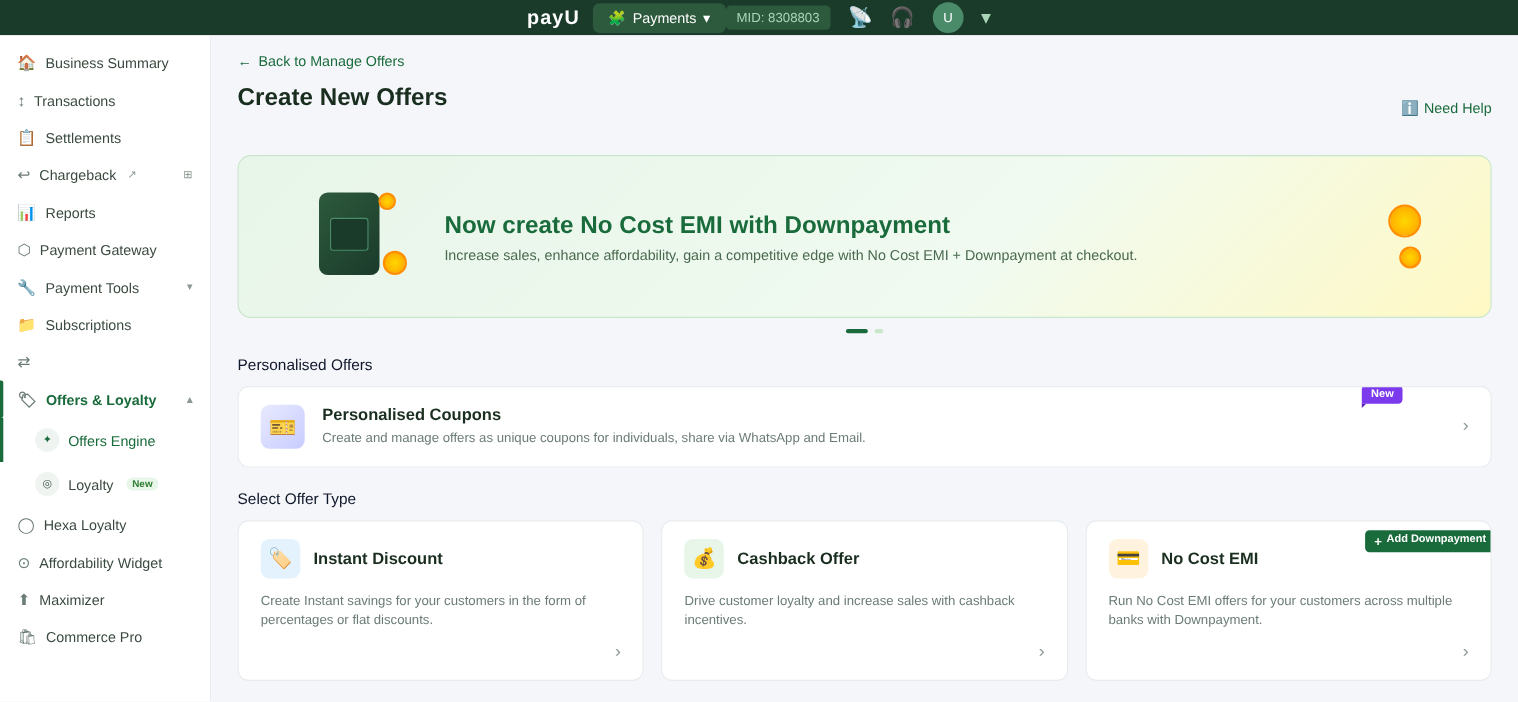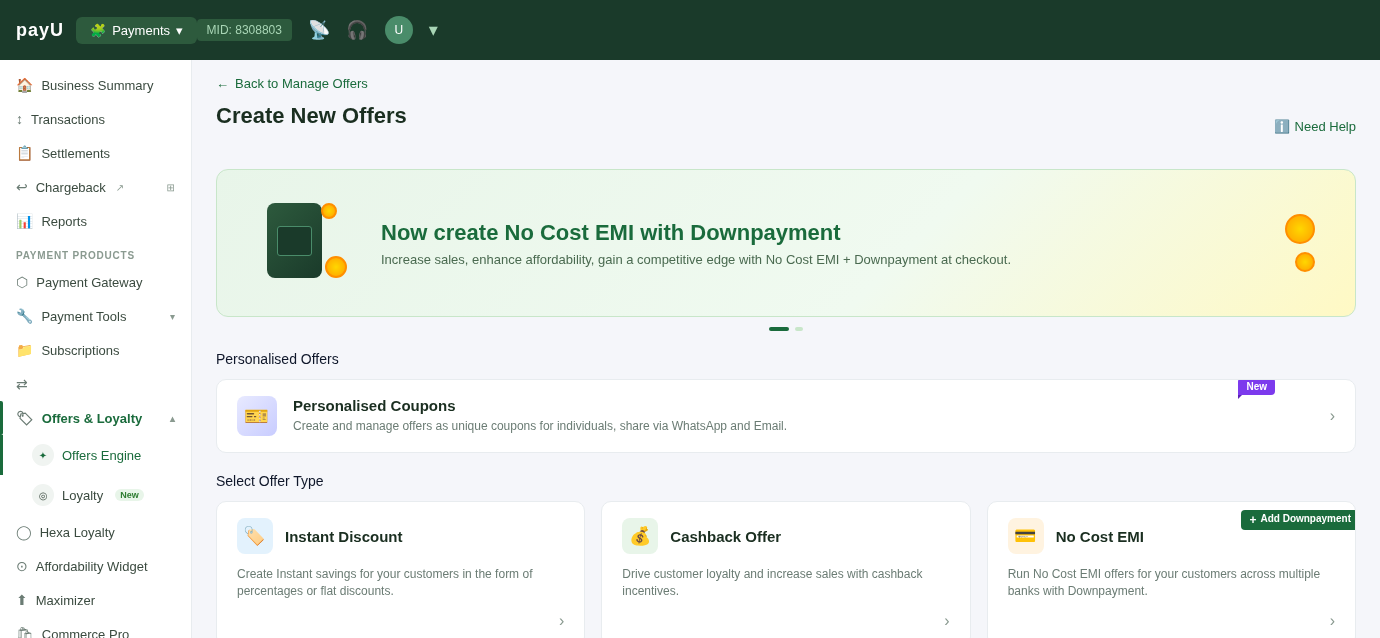--- a/index.html
+++ b/index.html
@@ -1,25 +1,25 @@
 <!DOCTYPE html>
 <html><head>
   <meta charset="utf-8">
   <style>
     * { box-sizing: border-box; margin: 0; padding: 0; }
     body { font-family: -apple-system, BlinkMacSystemFont, 'Segoe UI', sans-serif; background: #f5f6fa; display: flex; flex-direction: column; height: 638px; overflow: hidden; }
 
     
     .topnav {
       background: #1a3a2a;
-      height: 60px;
+      height: 32px;
       display: flex;
       align-items: center;
       padding: 0 16px;
-      justify-content: flex-start;
+      justify-content: center;
       flex-shrink: 0;
     }
     .topnav-left { display: flex; align-items: center; gap: 12px; }
     .logo { color: white; font-weight: bold; font-size: 18px; letter-spacing: 1px; }
     .payments-btn {
       background: #2d5a3d;
       color: white;
       border: none;
       padding: 6px 14px;
       border-radius: 6px;
@@ -111,21 +111,21 @@
 
     .back-link { display: flex; align-items: center; gap: 6px; color: #1a6b3c; font-size: 13px; cursor: pointer; margin-bottom: 12px; }
 
     .page-title { font-size: 22px; font-weight: 700; color: #1a2e20; margin-bottom: 20px; }
 
     
     .banner-carousel { position: relative; margin-bottom: 20px; }
     .banner {
       background: linear-gradient(135deg, #e8f5e9 0%, #f0faf0 60%, #fff9c4 100%);
       border-radius: 12px;
-      padding: 28px 40px;
+      padding: 28px 63px;
       display: flex;
       align-items: center;
       gap: 24px;
       overflow: hidden;
       min-height: 110px;
       border: 1px solid #c8e6c9;
     }
     .banner-illustration {
       width: 100px;
       flex-shrink: 0;
@@ -295,21 +295,20 @@
       <span class="sidebar-icon">↩</span>
       <span>Chargeback</span>
       <span style="font-size:10px; color:#8a9a90; margin-left:2px;">↗</span>
       <span style="font-size:10px; color:#8a9a90; margin-left:auto;">⊞</span>
     </div>
     <div class="sidebar-item">
       <span class="sidebar-icon">📊</span>
       <span>Reports</span>
     </div>
 
-    <div class="sidebar-section-label">PAYMENT PRODUCTS</div>
 
     <div class="sidebar-item">
       <span class="sidebar-icon">⬡</span>
       <span>Payment Gateway</span>
     </div>
     <div class="sidebar-item">
       <span class="sidebar-icon">🔧</span>
       <span>Payment Tools</span>
       <span class="arrow">▾</span>
     </div>

